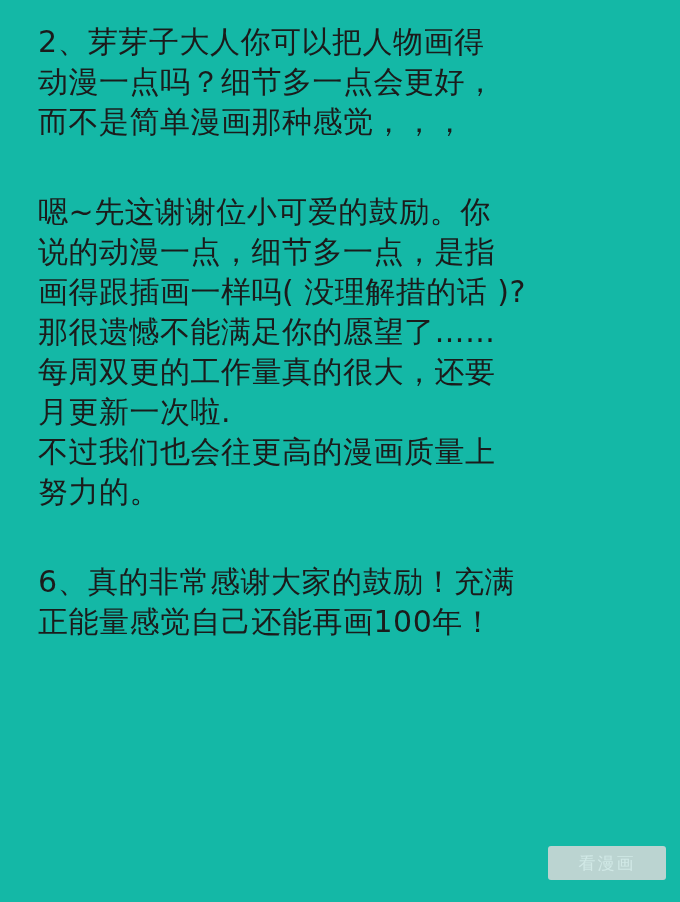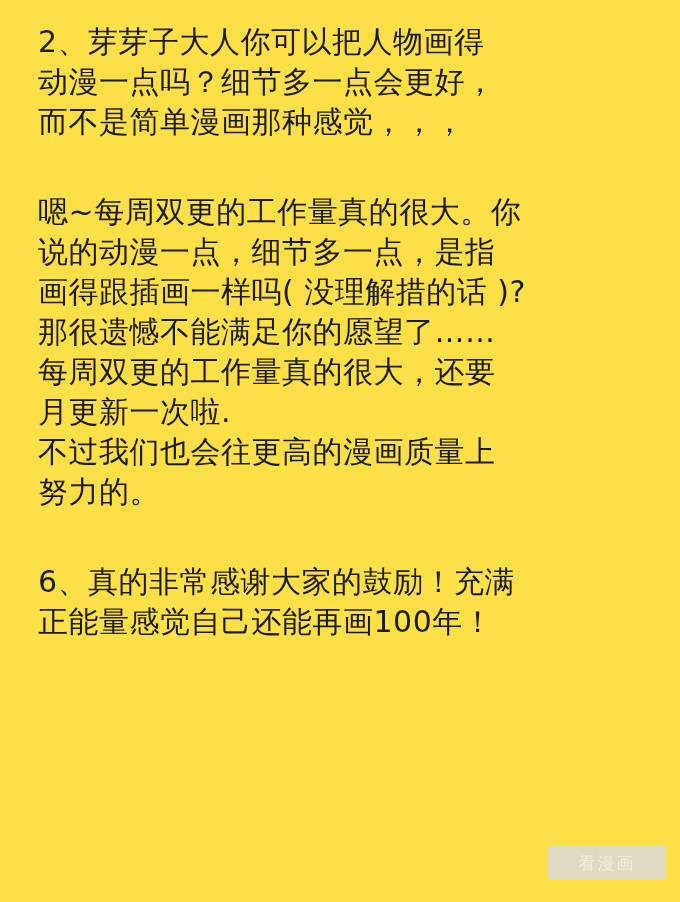--- a/index.html
+++ b/index.html
@@ -10,21 +10,21 @@
   body {
     width: 680px;
     height: 902px;
     position: relative;
     overflow: hidden;
     font-family: "DejaVu Sans", sans-serif;
   }
   .page {
     position: absolute;
     inset: 0;
-    background: #fde047;
+    background: #14b8a6;
   }
   .content {
     position: absolute;
     left: 38px;
     top: 22px;
     width: 612px;
   }
   .block {
     margin-bottom: 0;
   }
@@ -63,21 +63,21 @@
 
     <div class="block block-1">
       <div class="line">2、芽芽子大人你可以把人物画得</div>
       <div class="line">动漫一点吗？细节多一点会更好，</div>
       <div class="line">而不是简单漫画那种感觉，，，</div>
     </div>
 
     <div class="gap-large"></div>
 
     <div class="block">
-      <div class="line">嗯~每周双更的工作量真的很大。你</div>
+      <div class="line">嗯~先这谢谢位小可爱的鼓励。你</div>
       <div class="line">说的动漫一点，细节多一点，是指</div>
       <div class="line">画得跟插画一样吗( 没理解措的话 )?</div>
       <div class="line">那很遗憾不能满足你的愿望了……</div>
       <div class="line">每周双更的工作量真的很大，还要</div>
       <div class="line">月更新一次啦.</div>
       <div class="line">不过我们也会往更高的漫画质量上</div>
       <div class="line">努力的。</div>
     </div>
 
     <div class="gap-large"></div>

